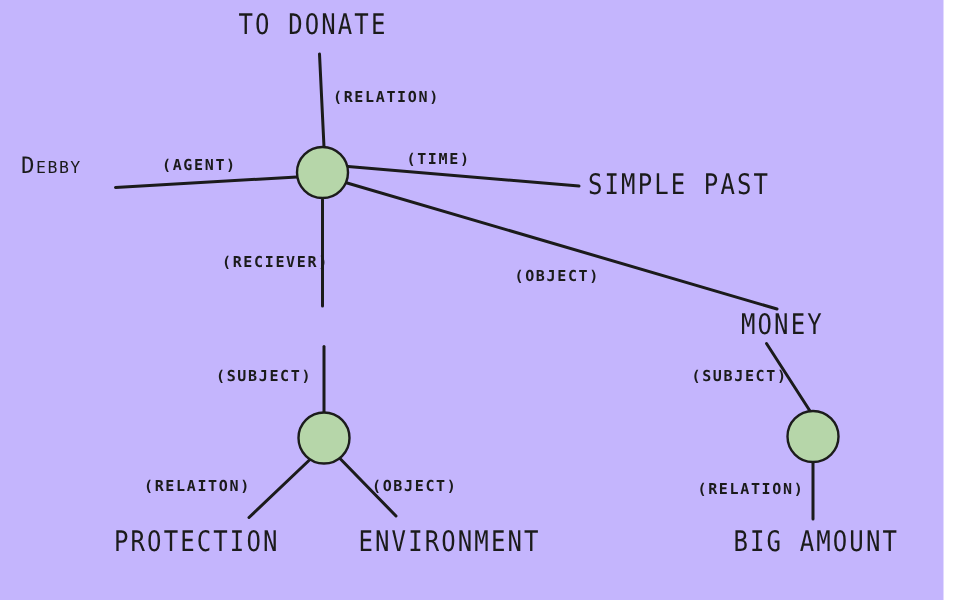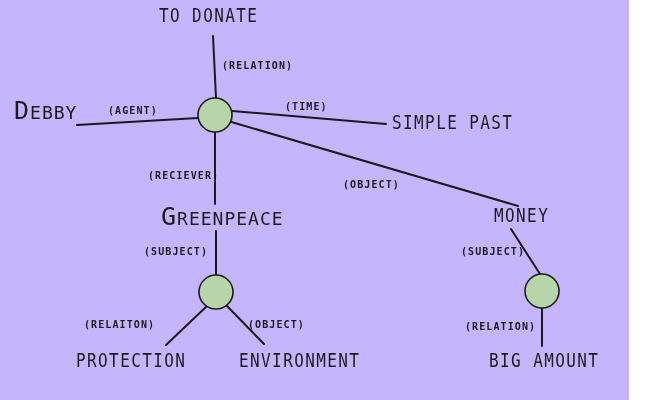--- a/index.html
+++ b/index.html
@@ -23,21 +23,21 @@
     font-size: 16px;
     letter-spacing: 1.4px;
     height: 17px;
     line-height: 17px;
     transform: scaleY(1.18);
     transform-origin: 0 100%;
     font-weight: 500;
   }
   .sc {
     font-variant: small-caps;
-    font-size: 25px;
+    font-size: 15px;
     letter-spacing: 1px;
     height: 19px;
     line-height: 19px;
     font-weight: 500;
   }
   .small {
     font-size: 10px;
     letter-spacing: 1.1px;
     height: 11px;
     line-height: 11px;
@@ -65,30 +65,29 @@
     <g stroke-width="1.6">
       <circle cx="215" cy="115" r="17" stroke="#1c1c1c" fill="#b6d6a9"></circle>
       <circle cx="216" cy="292" r="17" stroke="#1c1c1c" fill="#b6d6a9"></circle>
       <circle cx="542" cy="291" r="17" stroke="#1c1c1c" fill="#b6d6a9"></circle>
     </g>
   </svg>
 
   <div class="lbl big" style="left:159px; top:9px;">TO DONATE</div>
   <div class="lbl sc" style="left:14px; top:101px;">Debby</div>
   <div class="lbl big" style="left:392px; top:116px;">SIMPLE PAST</div>
-  <div class="lbl sc" style="left:161px; top:207px;">Greenpeace</div>
   <div class="lbl big" style="left:494px; top:209px;">MONEY</div>
   <div class="lbl big" style="left:76px; top:354px;">PROTECTION</div>
   <div class="lbl big" style="left:239px; top:354px;">ENVIRONMENT</div>
   <div class="lbl big" style="left:489px; top:354px;">BIG AMOUNT</div>
 
   <div class="lbl small" style="left:222px; top:60px;">(RELATION)</div>
   <div class="lbl small" style="left:108px; top:105px;">(AGENT)</div>
-  <div class="lbl small" style="left:285px; top:101px;text-align:center;">(TIME)</div>
+  <div class="lbl small" style="left:271px; top:101px;text-align:center;">(TIME)</div>
   <div class="lbl small" style="left:148px; top:170px;">(RECIEVER)</div>
   <div class="lbl small" style="left:343px; top:179px;">(OBJECT)</div>
   <div class="lbl small" style="left:144px; top:246px;">(SUBJECT)</div>
-  <div class="lbl small" style="left:84px; top:319px;">(RELAITON)</div>
+  <div class="lbl small" style="left:96px; top:319px;">(RELAITON)</div>
   <div class="lbl small" style="left:248px; top:319px;">(OBJECT)</div>
   <div class="lbl small" style="left:461px; top:246px;">(SUBJECT)</div>
   <div class="lbl small" style="left:465px; top:321px;">(RELATION)</div>
 
 </div>
 
 </body></html>

